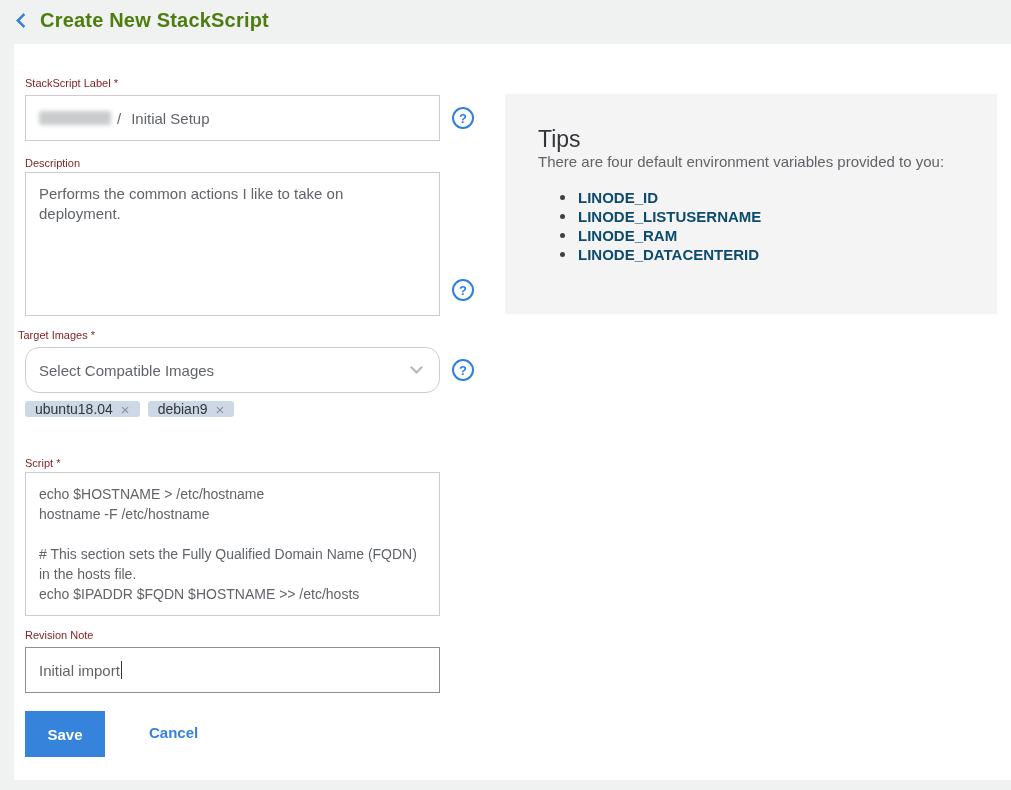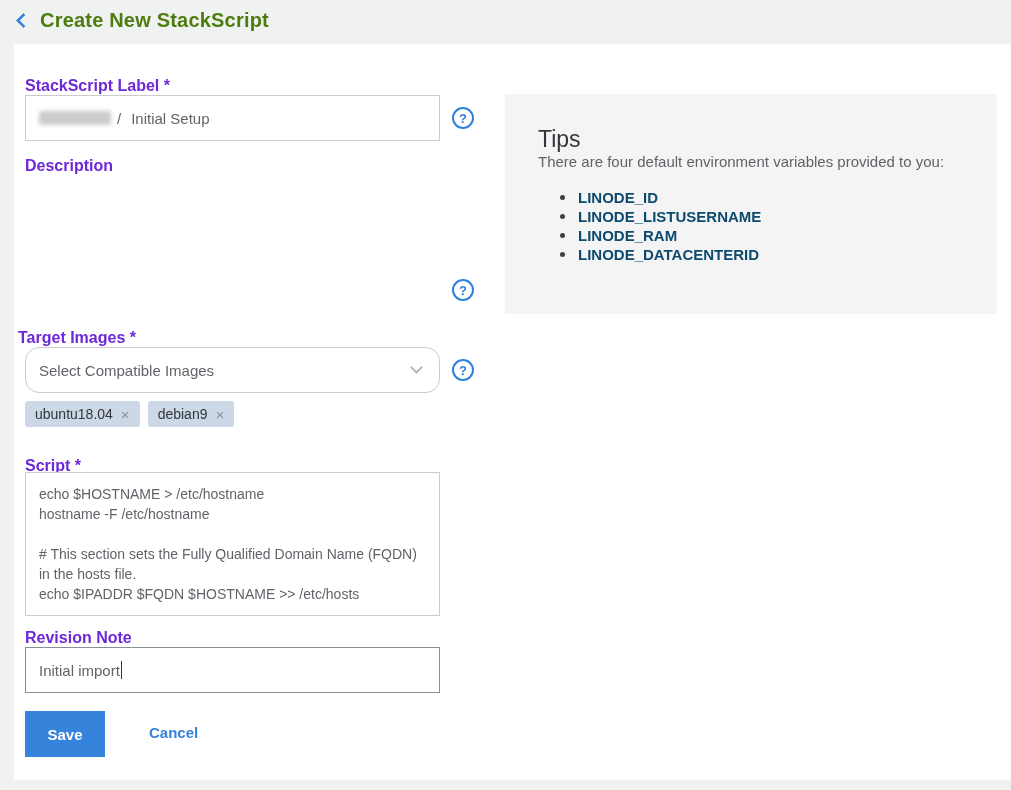--- a/index.html
+++ b/index.html
@@ -17,21 +17,21 @@
     position:absolute; left:6px; top:4px; width:11px; height:11px;
     border-left:3px solid #3683dc; border-bottom:3px solid #3683dc;
     transform:rotate(45deg); border-radius:1px;
   }
   .title { position:absolute; left:40px; top:9px; font-size:20px; font-weight:bold; color:#4d7c0f; letter-spacing:.2px; }
 
   
   .card { position:absolute; left:14px; top:44px; width:997px; height:736px; background:#ffffff; }
 
   
-  .flabel { position:absolute; font-size:16px; font-weight:bold; color:#6d28d9; }
+  .flabel { position:absolute; font-size:11px; font-weight:normal; color:#7f1d1d; }
   .ibox {
     position:absolute; width:415px; background:#fff;
     border:1px solid #ccc; color:#606469; font-size:15px;
   }
   .ibox .inner { display:flex; align-items:center; height:100%; padding:0 13px; }
   .tbox { position:absolute; width:415px; height:144px; background:#fff; border:1px solid #ccc; }
   .tbox .txt { padding:11px 13px; font-size:15px; color:#606469; line-height:20px; white-space:pre-wrap; }
   .help {
     position:absolute; width:22px; height:22px; border-radius:50%;
     border:2px solid #2f81dc; color:#2f81dc; font-size:13px; font-weight:bold;
@@ -63,21 +63,21 @@
   .sel-1 { left:25px; top:347px; height:46px; cursor:pointer;border-radius:14px; }
   .chev-down {
     position:absolute; right:18px; top:15px; width:9px; height:9px;
     border-left:2px solid #b3b6b9; border-bottom:2px solid #b3b6b9;
     transform:rotate(-45deg);
   }
   .help-3 { left:452px; top:359px; }
 
   .chips { position:absolute; left:25px; top:401px; display:flex; gap:8px; }
   .chip {
-    height:26px; padding:0 10px; background:#ccd8e5; border-radius:3px;
+    height:16px; padding:0 10px; background:#ccd8e5; border-radius:3px;
     display:flex; align-items:center; gap:8px; font-size:14px; color:#32363c;
   }
   .chip .x { color:#8a9096; font-size:15px; cursor:pointer; line-height:1; }
 
   
   .lbl-4 { left:25px; top:457px; }
   .ta-2 { left:25px; top:472px; }
   .ta-2 .txt { font-size:14px; }
 
   
@@ -116,20 +116,23 @@
   <div class="ibox in-1">
     <div class="inner">
       <span class="redacted"></span>
       <span class="sep">/</span>
       <span>Initial Setup</span>
     </div>
   </div>
   <div class="help help-1">?</div>
 
   <label class="flabel lbl-2">Description</label>
+  <div class="tbox ta-1">
+    <div class="txt">Performs the common actions I like to take on deployment.</div>
+  </div>
   <div class="help help-2">?</div>
 
   <div class="tips">
     <h2>Tips</h2>
     <div class="intro">There are four default environment variables provided to you:</div>
     <ul>
       <li><span class="dot"></span><span>LINODE_ID</span></li>
       <li><span class="dot"></span><span>LINODE_LISTUSERNAME</span></li>
       <li><span class="dot"></span><span>LINODE_RAM</span></li>
       <li><span class="dot"></span><span>LINODE_DATACENTERID</span></li>

